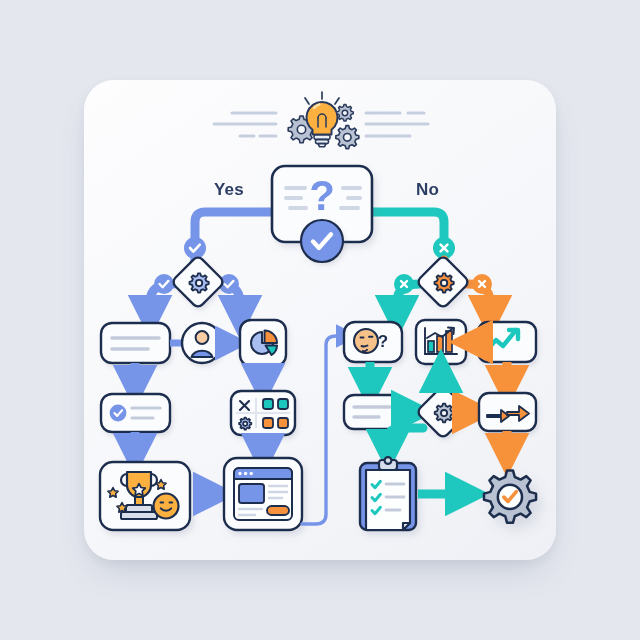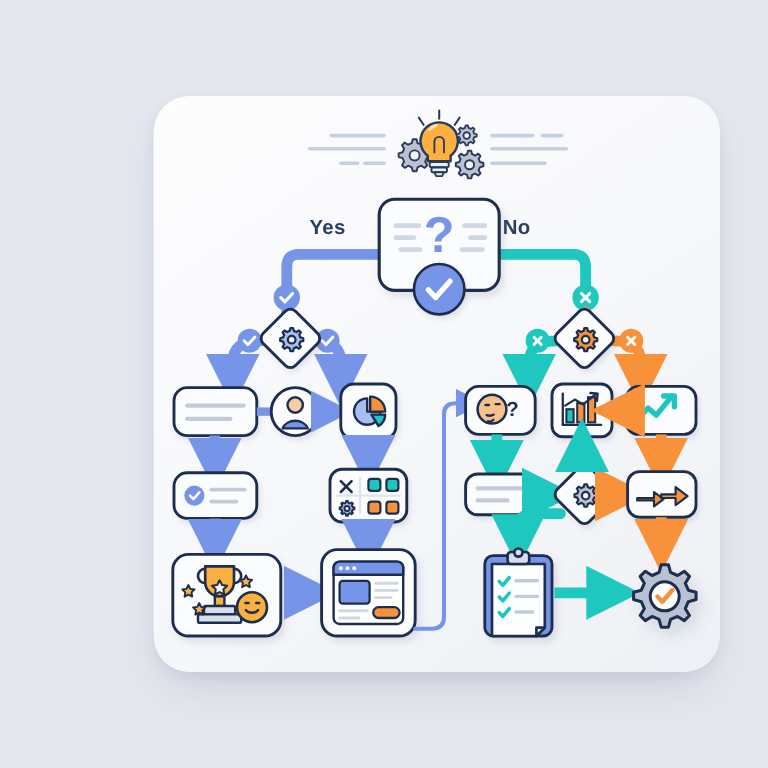--- a/index.html
+++ b/index.html
@@ -1,30 +1,30 @@
 <!DOCTYPE html>
 <html><head>
 <meta charset="utf-8">
 <style>
   html,body{margin:0;padding:0;background:#e4e7ee;}
   body{width:640px;height:640px;overflow:hidden;font-family:"Liberation Sans",sans-serif;}
-  #stage{position:relative;width:556px;height:640px;margin-left:44px;}
+  #stage{position:relative;width:556px;height:640px;}
   #canvas-card{
     position:absolute;left:84px;top:80px;width:472px;height:480px;
     background:linear-gradient(145deg,#fdfdfe 0%,#f6f7fa 55%,#eef0f5 100%);
     border-radius:30px;
     box-shadow:0 18px 34px -10px rgba(90,100,130,.20), 0 4px 10px rgba(90,100,130,.08);
   }
   svg#art{position:absolute;left:0;top:0;width:640px;height:640px;}
   .lbl{
     position:absolute;font-size:17px;font-weight:700;color:#2c3e63;
     letter-spacing:.2px;
   }
   #label-yes{left:214px;top:180px;}
-  #label-no{left:375px;top:180px;}
+  #label-no{left:416px;top:180px;}
 </style>
 </head>
 <body>
 
 <div id="stage">
 
   <div id="canvas-card"></div>
 
   <div class="lbl" id="label-yes">Yes</div>
   <div class="lbl" id="label-no">No</div>

